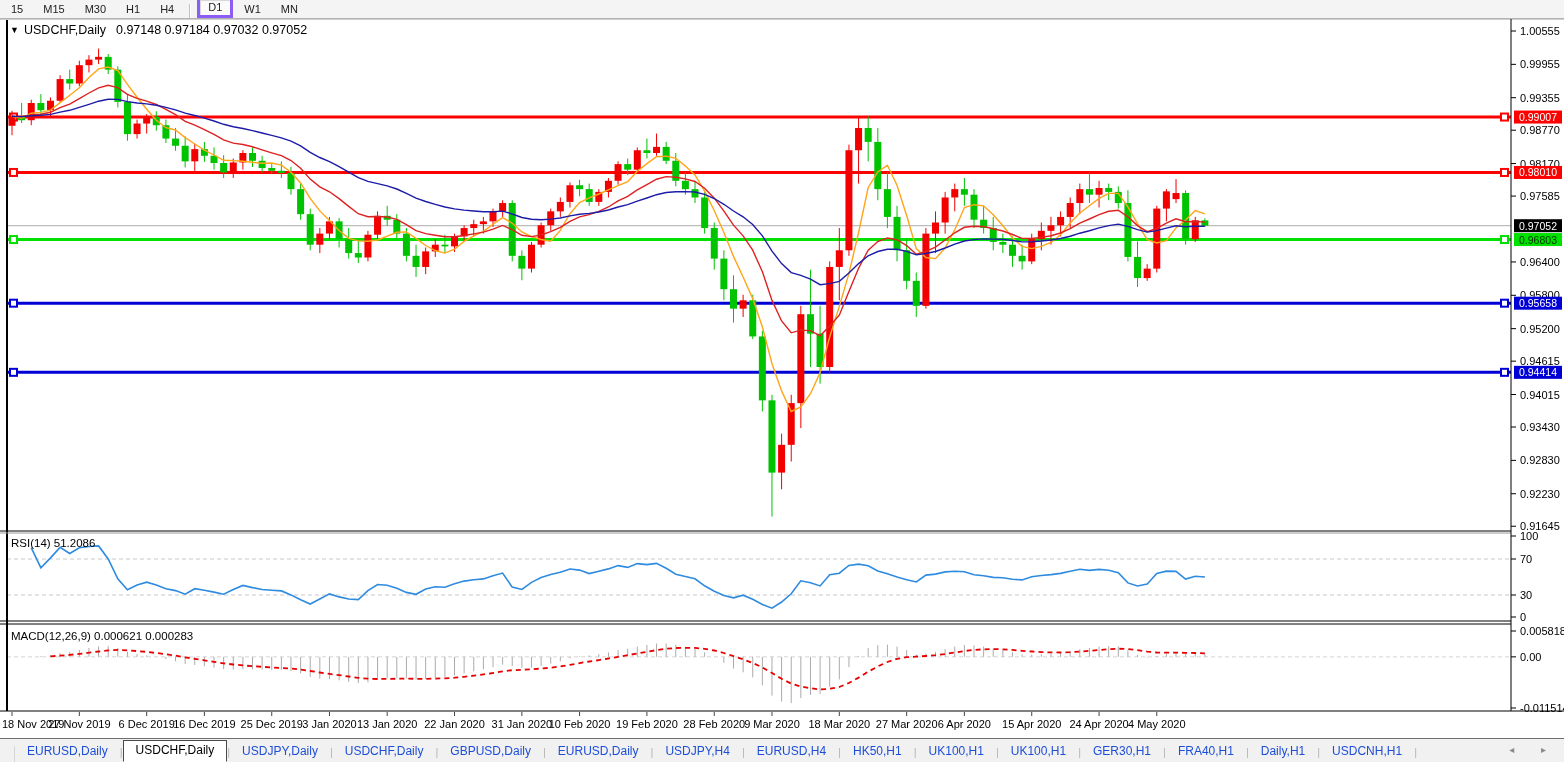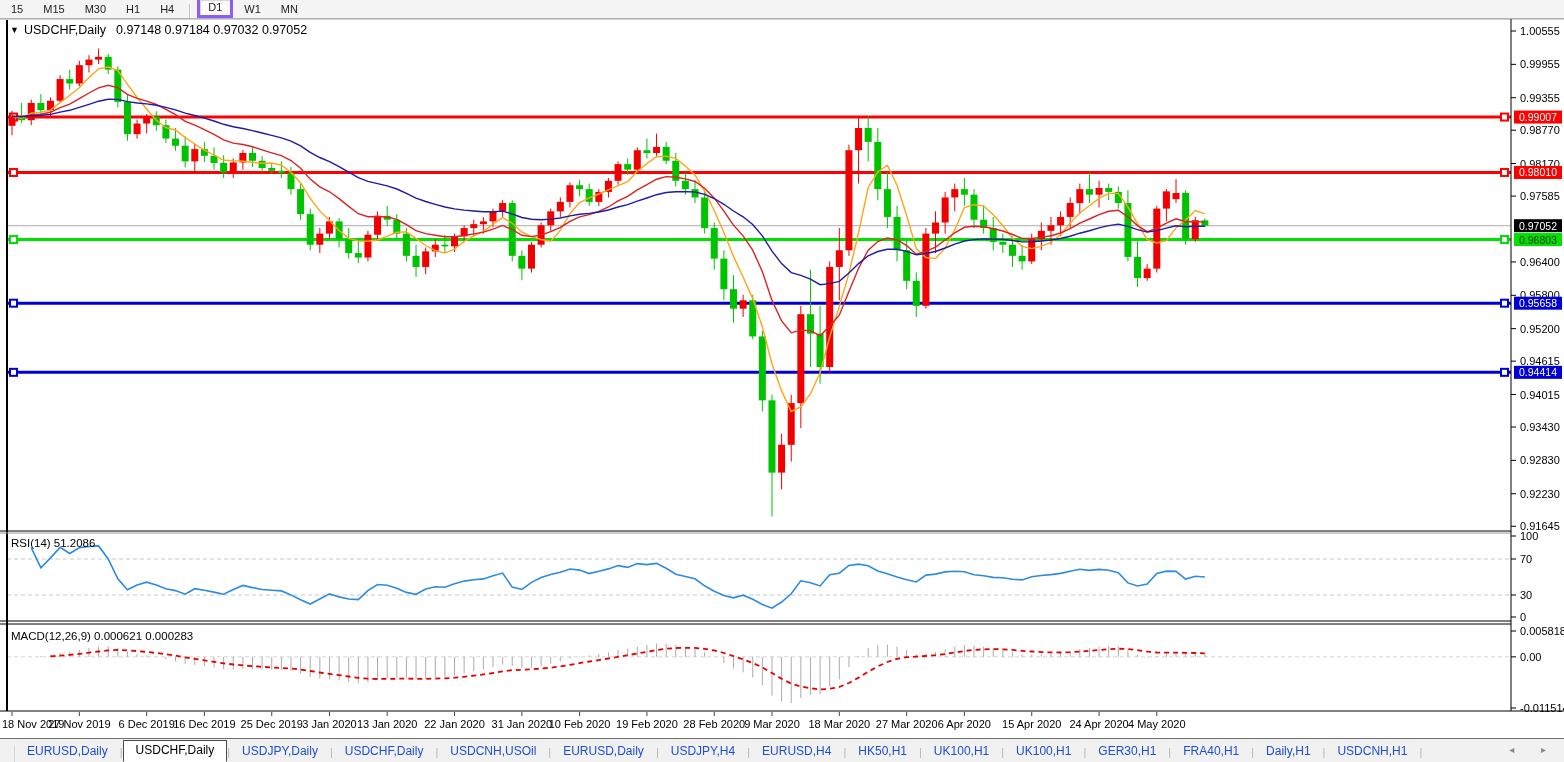--- a/index.html
+++ b/index.html
@@ -570,21 +570,21 @@
 <div id="tabbar">
     <span class="tab-stub"></span>
     <span class="chart-tab">EURUSD,Daily</span>
     <span class="tab-sep">|</span>
     <span class="chart-tab active">USDCHF,Daily</span>
     <span class="tab-sep">|</span>
     <span class="chart-tab">USDJPY,Daily</span>
     <span class="tab-sep">|</span>
     <span class="chart-tab">USDCHF,Daily</span>
     <span class="tab-sep">|</span>
-    <span class="chart-tab">USDCNH,USOil</span>
+    <span class="chart-tab">GBPUSD,Daily</span>
     <span class="tab-sep">|</span>
     <span class="chart-tab">EURUSD,Daily</span>
     <span class="tab-sep">|</span>
     <span class="chart-tab">USDJPY,H4</span>
     <span class="tab-sep">|</span>
     <span class="chart-tab">EURUSD,H4</span>
     <span class="tab-sep">|</span>
     <span class="chart-tab">HK50,H1</span>
     <span class="tab-sep">|</span>
     <span class="chart-tab">UK100,H1</span>

